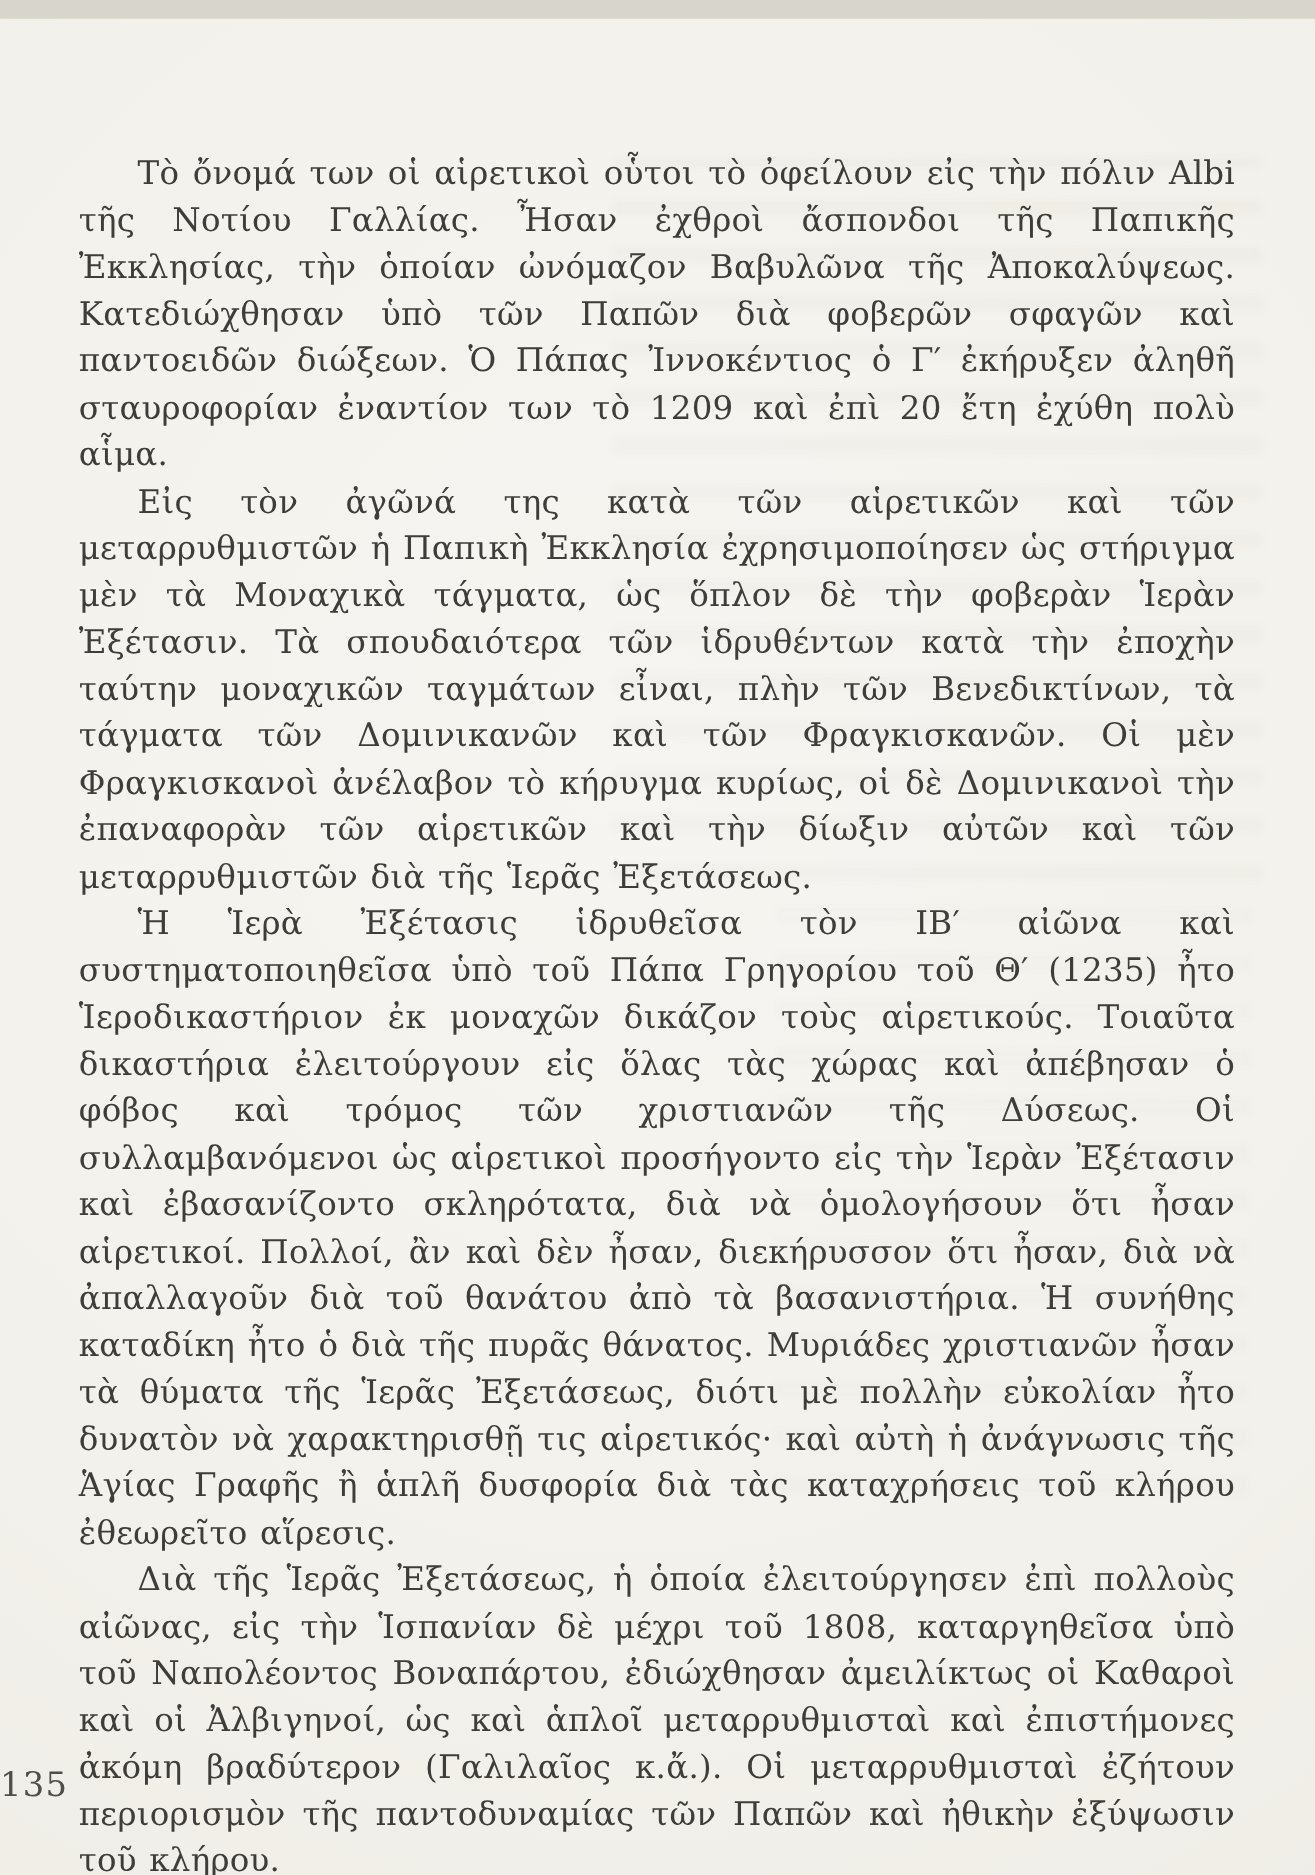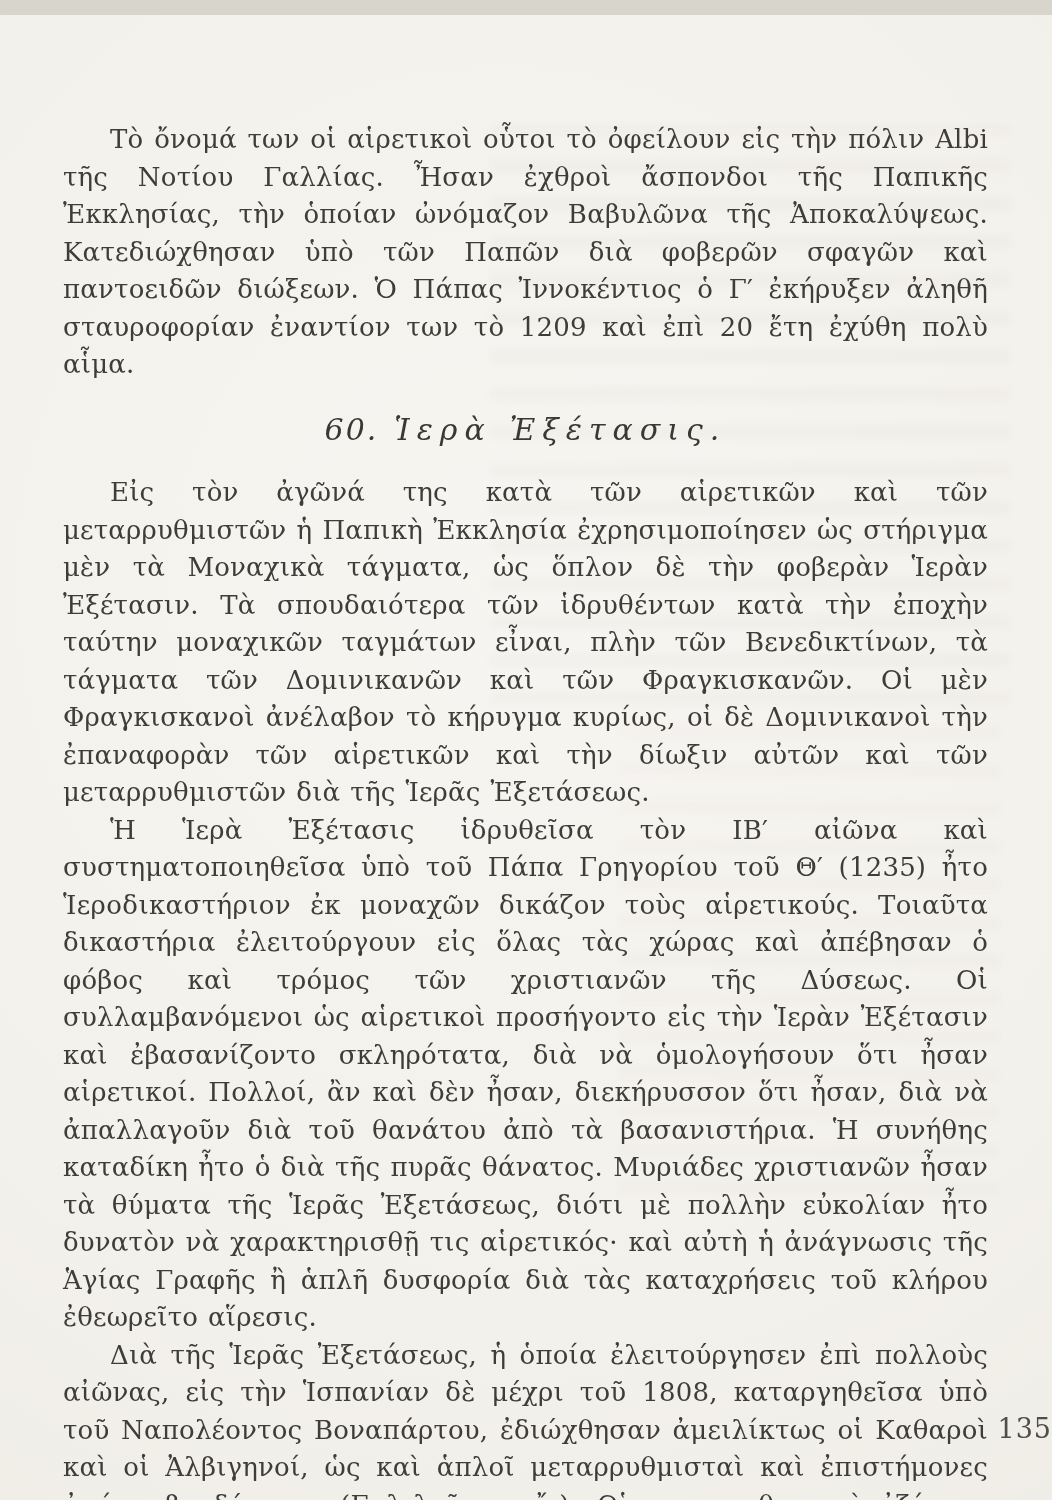--- a/index.html
+++ b/index.html
@@ -70,41 +70,38 @@
   .bold-term {
     font-weight: normal;
     font-style: normal;
     letter-spacing: 0.4px;
   }
   .page-number {
     position: absolute;
     left: 0;
     right: 0;
     top: 1398px;
-    text-align: right;
+    text-align: left;
     font-size: 27px;
     letter-spacing: 1px;
     color: #504e49;
   }
 </style>
 </head>
 <body>
 
 <div class="page">
 
   <div class="bleed b1"></div>
   <div class="bleed b2"></div>
 
   <div class="text-block">
 
     <p class="body-para">Τὸ ὄνομά των οἱ αἱρετικοὶ οὗτοι τὸ ὀφείλουν εἰς τὴν πόλιν Albi τῆς Νοτίου Γαλλίας. Ἦσαν ἐχθροὶ ἄσπονδοι τῆς Παπικῆς Ἐκκλησίας, τὴν ὁποίαν ὠνόμαζον Βαβυλῶνα τῆς Ἀποκαλύψεως. Κατεδιώχθησαν ὑπὸ τῶν Παπῶν διὰ φοβερῶν σφαγῶν καὶ παντοειδῶν διώξεων. Ὁ Πάπας Ἰννοκέντιος ὁ Γ′ ἐκήρυξεν ἀληθῆ σταυροφορίαν ἐναντίον των τὸ 1209 καὶ ἐπὶ 20 ἔτη ἐχύθη πολὺ αἷμα.</p>
 
-    <h2 class="section-heading">
-      <span class="section-number">60.</span><span class="section-title">Ἱερὰ Ἐξέτασις.</span>
-    </h2>
 
     <p class="body-para">Εἰς τὸν ἀγῶνά της κατὰ τῶν αἱρετικῶν καὶ τῶν μεταρρυθμιστῶν ἡ Παπικὴ Ἐκκλησία ἐχρησιμοποίησεν ὡς στήριγμα μὲν τὰ Μοναχικὰ τάγματα, ὡς ὅπλον δὲ τὴν φοβερὰν Ἱερὰν Ἐξέτασιν. Τὰ σπουδαιότερα τῶν ἱδρυθέντων κατὰ τὴν ἐποχὴν ταύτην μοναχικῶν ταγμάτων εἶναι, πλὴν τῶν Βενεδικτίνων, τὰ τάγματα τῶν Δομινικανῶν καὶ τῶν Φραγκισκανῶν. Οἱ μὲν Φραγκισκανοὶ ἀνέλαβον τὸ κήρυγμα κυρίως, οἱ δὲ Δομινικανοὶ τὴν ἐπαναφορὰν τῶν αἱρετικῶν καὶ τὴν δίωξιν αὐτῶν καὶ τῶν μεταρρυθμιστῶν διὰ τῆς Ἱερᾶς Ἐξετάσεως.</p>
 
     <p class="body-para"><span>Ἡ Ἱερὰ Ἐξέτασις ἱδρυθεῖσα τὸν ΙΒ′ αἰῶνα καὶ συστηματοποιηθεῖσα ὑπὸ τοῦ Πάπα Γρηγορίου τοῦ Θ′ (1235) ἦτο </span><span class="bold-term">Ἱεροδικαστήριον</span><span> ἐκ μοναχῶν δικάζον τοὺς αἱρετικούς. Τοιαῦτα δικαστήρια ἐλειτούργουν εἰς ὅλας τὰς χώρας καὶ ἀπέβησαν ὁ φόβος καὶ τρόμος τῶν χριστιανῶν τῆς Δύσεως. Οἱ συλλαμβανόμενοι ὡς αἱρετικοὶ προσήγοντο εἰς τὴν Ἱερὰν Ἐξέτασιν καὶ ἐβασανίζοντο σκληρότατα, διὰ νὰ ὁμολογήσουν ὅτι ἦσαν αἱρετικοί. Πολλοί, ἂν καὶ δὲν ἦσαν, διεκήρυσσον ὅτι ἦσαν, διὰ νὰ ἀπαλλαγοῦν διὰ τοῦ θανάτου ἀπὸ τὰ βασανιστήρια. Ἡ συνήθης καταδίκη ἦτο ὁ διὰ τῆς πυρᾶς θάνατος. Μυριάδες χριστιανῶν ἦσαν τὰ θύματα τῆς Ἱερᾶς Ἐξετάσεως, διότι μὲ πολλὴν εὐκολίαν ἦτο δυνατὸν νὰ χαρακτηρισθῇ τις αἱρετικός· καὶ αὐτὴ ἡ ἀνάγνωσις τῆς Ἁγίας Γραφῆς ἢ ἁπλῆ δυσφορία διὰ τὰς καταχρήσεις τοῦ κλήρου ἐθεωρεῖτο αἵρεσις.</span></p>
 
     <p class="body-para">Διὰ τῆς Ἱερᾶς Ἐξετάσεως, ἡ ὁποία ἐλειτούργησεν ἐπὶ πολλοὺς αἰῶνας, εἰς τὴν Ἱσπανίαν δὲ μέχρι τοῦ 1808, καταργηθεῖσα ὑπὸ τοῦ Ναπολέοντος Βοναπάρτου, ἐδιώχθησαν ἀμειλίκτως οἱ Καθαροὶ καὶ οἱ Ἀλβιγηνοί, ὡς καὶ ἁπλοῖ μεταρρυθμισταὶ καὶ ἐπιστήμονες ἀκόμη βραδύτερον (Γαλιλαῖος κ.ἄ.). Οἱ μεταρρυθμισταὶ ἐζήτουν περιορισμὸν τῆς παντοδυναμίας τῶν Παπῶν καὶ ἠθικὴν ἐξύψωσιν τοῦ κλήρου.</p>
 
   </div>
 
   <div class="page-number">135</div>

